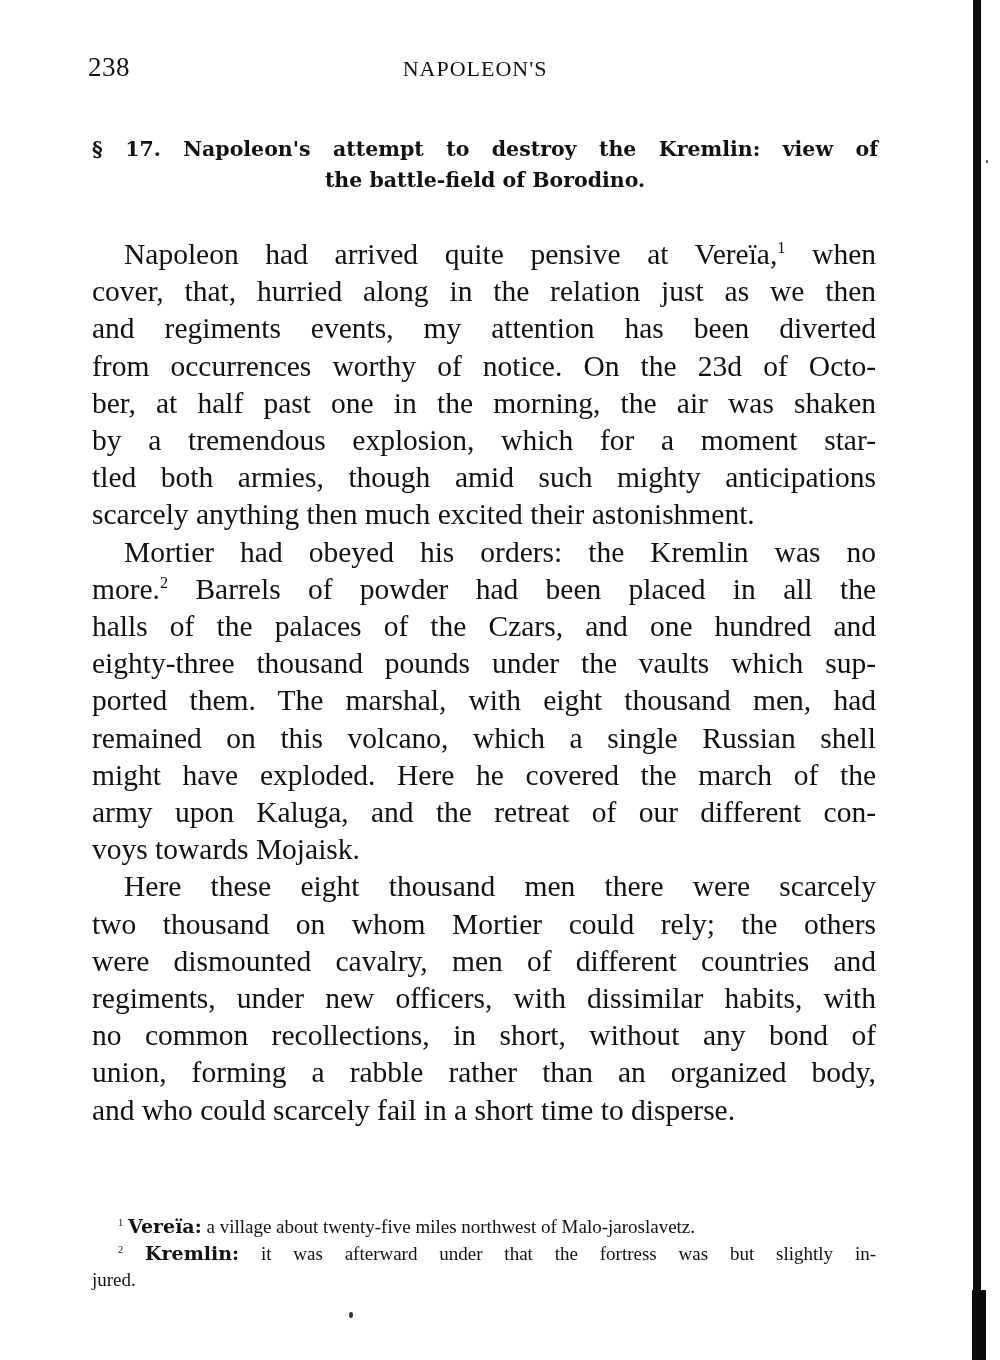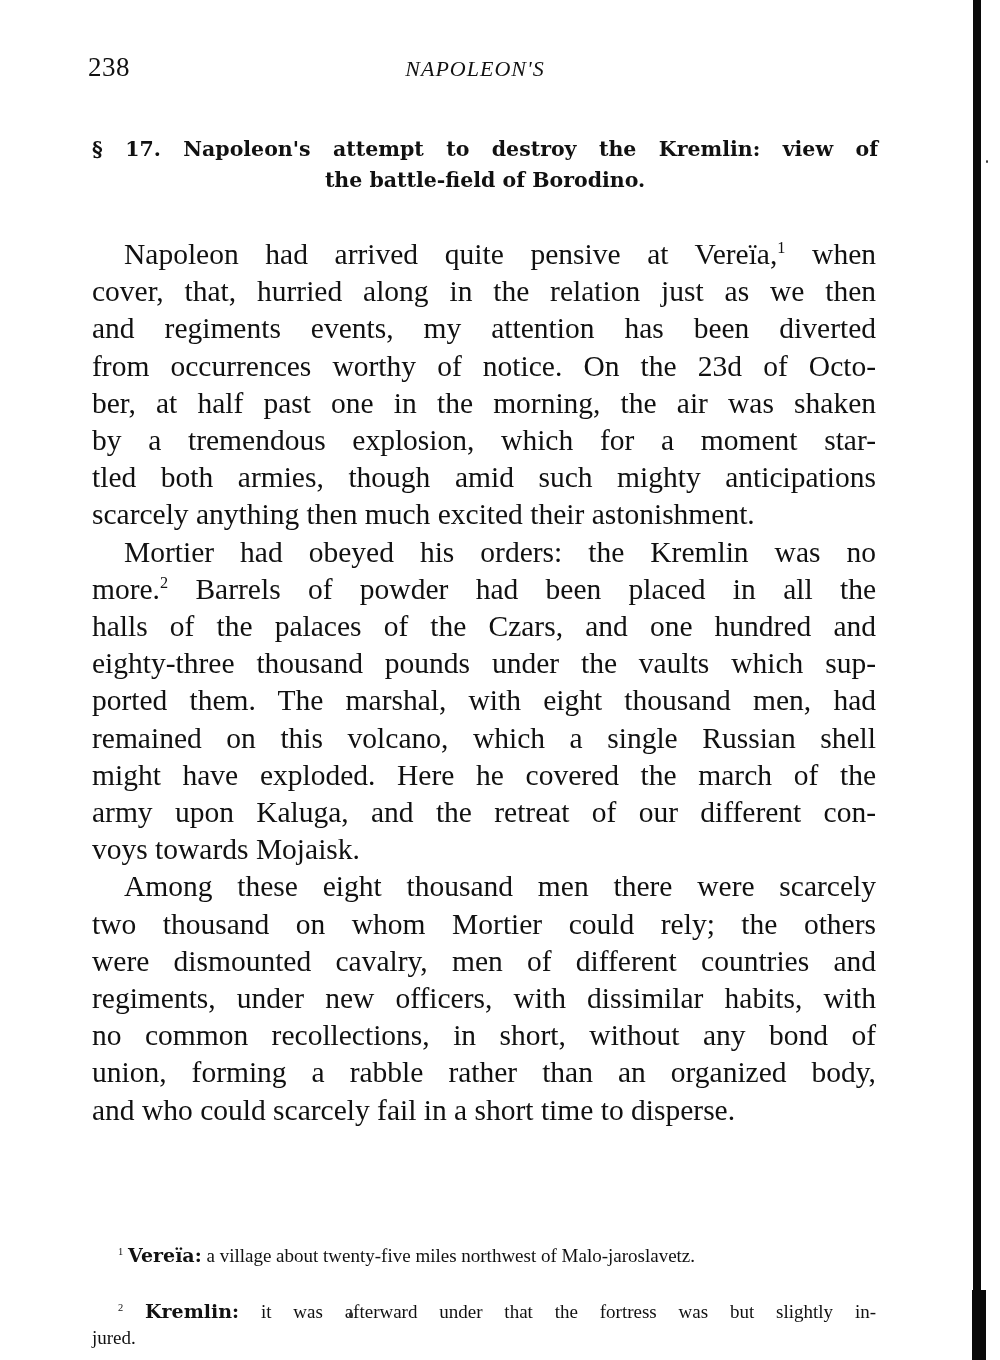--- a/index.html
+++ b/index.html
@@ -22,21 +22,20 @@
       font-size: 27px;
       letter-spacing: 0.5px;
       font-family: Liberation Serif, serif;
     }
     .running-head {
       position: absolute;
       left: 0;
       width: 950px;
       top: 56px;
       text-align: center;
-      font-style: italic;
       font-size: 22px;
       letter-spacing: 1px;
     }
     .section-heading {
       position: absolute;
       left: 92px;
       width: 786px;
       top: 134px;
       font-family: "DejaVu Serif", "Liberation Serif", serif;
       font-weight: bold;
@@ -84,21 +83,20 @@
     .footnotes {
       position: absolute;
       left: 92px;
       width: 784px;
       top: 1213px;
       font-size: 19px;
       line-height: 26px;
     }
     .footnotes .line.first {
       padding-left: 26px;
-      margin-top: 29px;
     }
     .footnotes b {
       font-family: "DejaVu Serif", "Liberation Serif", serif;
       font-weight: bold;
       font-size: 19px;
     }
     sup {
       font-size: 0.55em;
       vertical-align: super;
       line-height: 0;
@@ -156,21 +154,21 @@
       <span class="line">halls of the palaces of the Czars, and one hundred and</span>
       <span class="line">eighty-three thousand pounds under the vaults which sup-</span>
       <span class="line">ported them.  The marshal, with eight thousand men, had</span>
       <span class="line">remained on this volcano, which a single Russian shell</span>
       <span class="line">might have exploded.  Here he covered the march of the</span>
       <span class="line">army upon Kaluga, and the retreat of our different con-</span>
       <span class="line last">voys towards Mojaisk.</span>
     </p>
 
     <p class="para">
-      <span class="line first">Among these eight thousand men there were scarcely</span>
+      <span class="line first">Here these eight thousand men there were scarcely</span>
       <span class="line">two thousand on whom Mortier could rely; the others</span>
       <span class="line">were dismounted cavalry, men of different countries and</span>
       <span class="line">regiments, under new officers, with dissimilar habits, with</span>
       <span class="line">no common recollections, in short, without any bond of</span>
       <span class="line">union, forming a rabble rather than an organized body,</span>
       <span class="line last">and who could scarcely fail in a short time to disperse.</span>
     </p>
   </div>
 
   <div class="footnotes">

